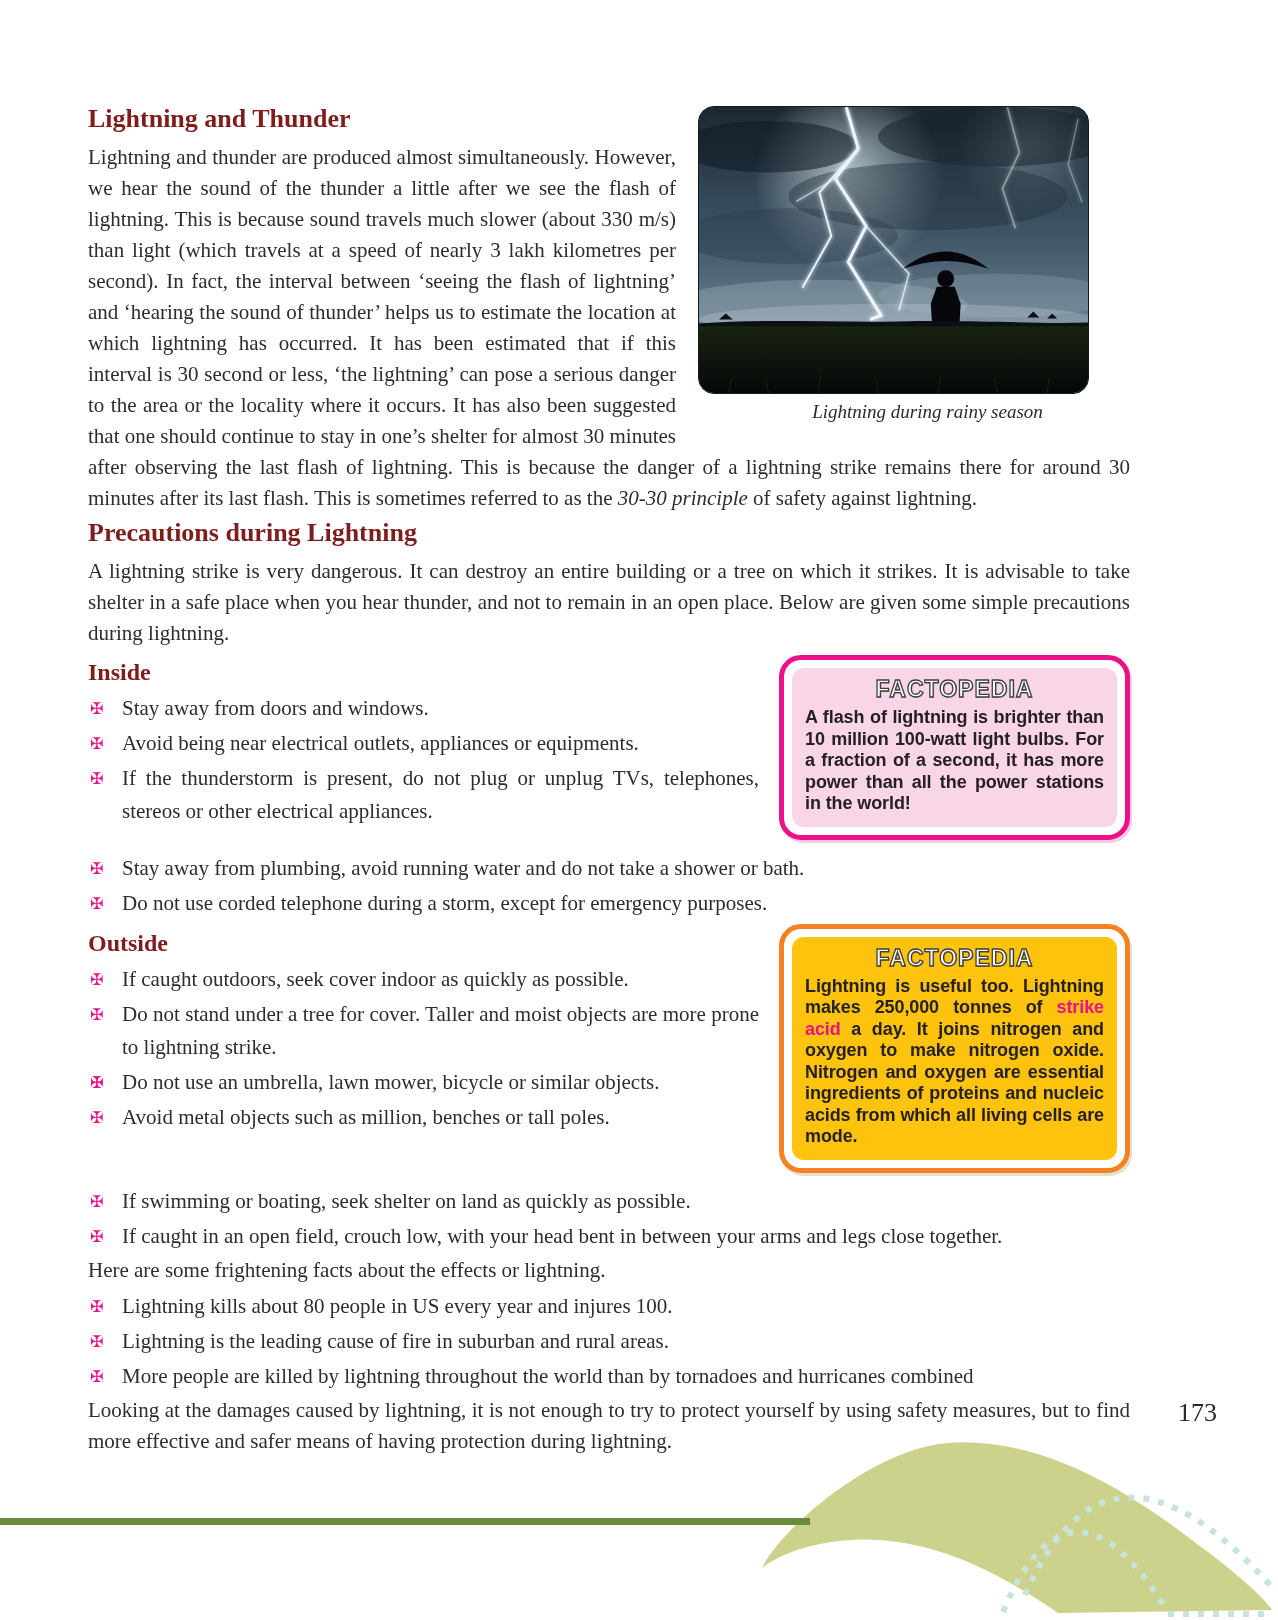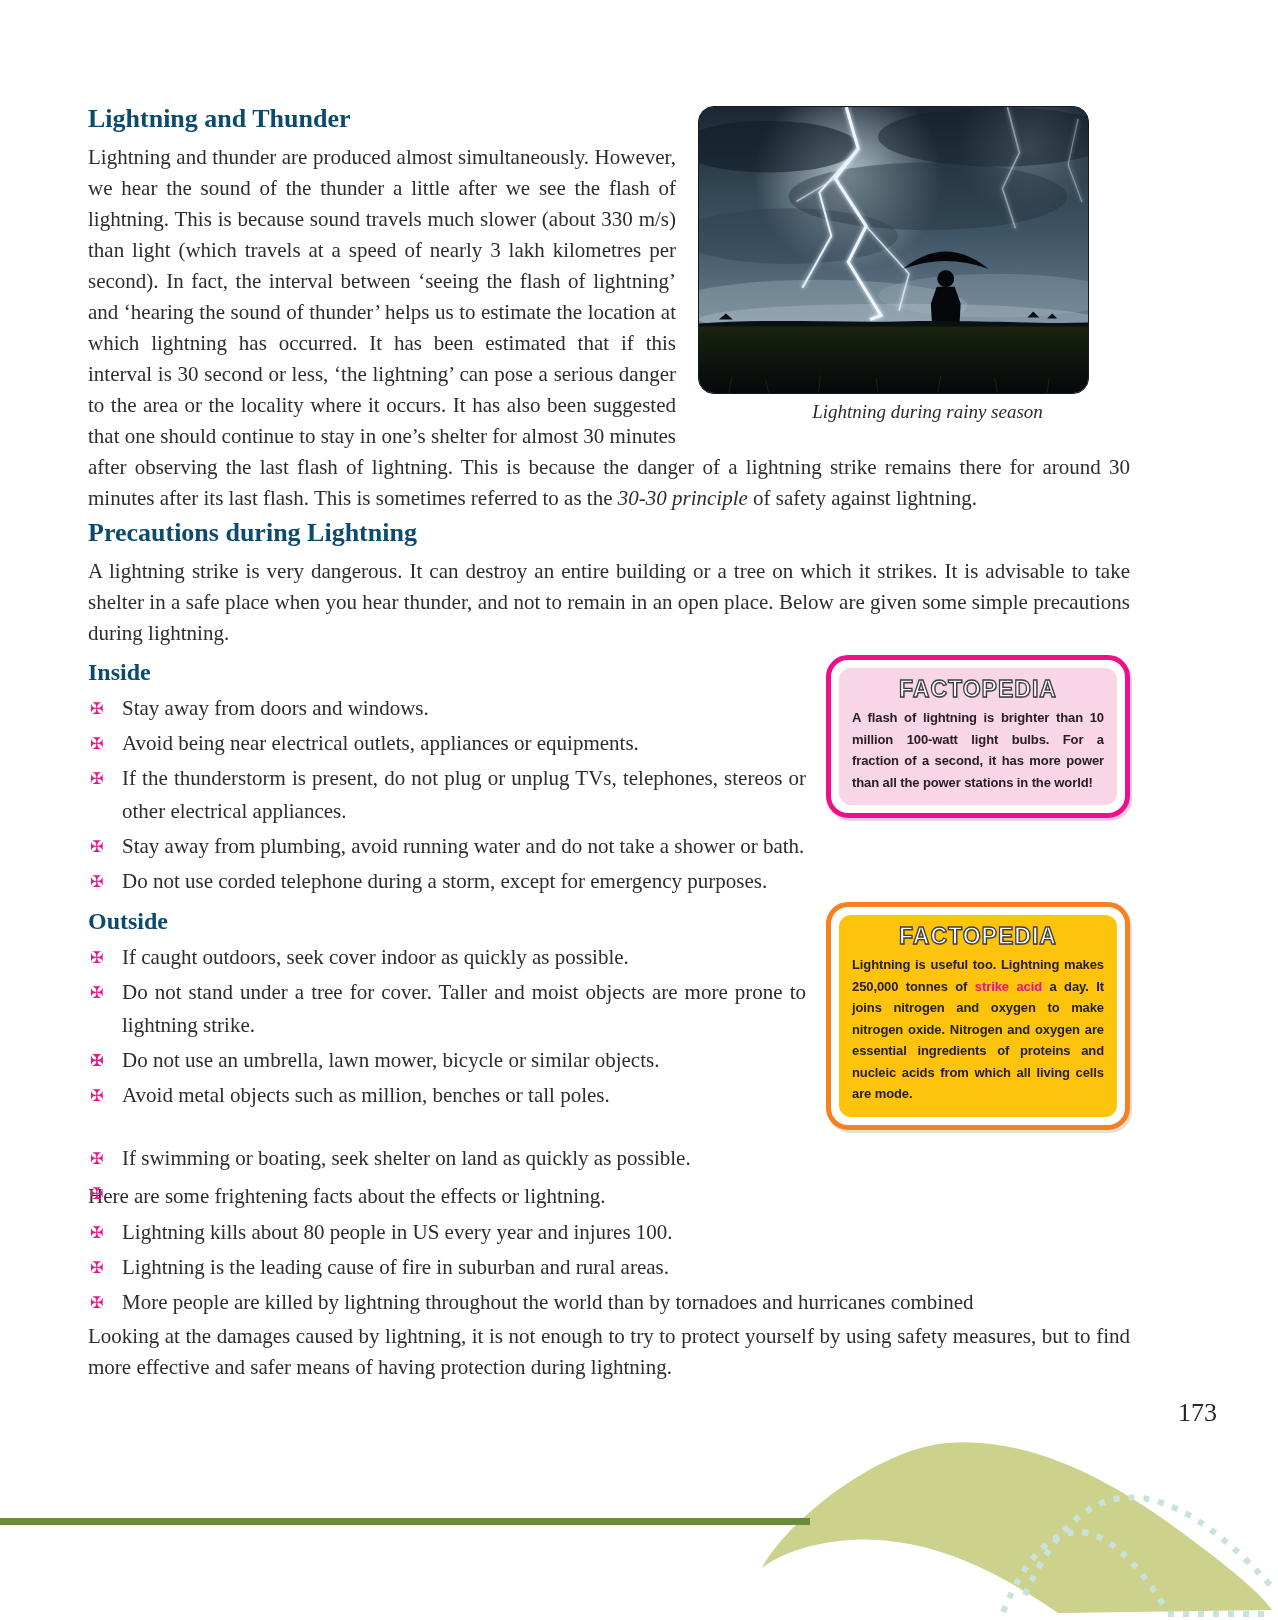--- a/index.html
+++ b/index.html
@@ -2,50 +2,50 @@
 <html><head>
 <meta charset="utf-8">
 <style>
   html,body{margin:0;padding:0;}
   body{
     width:1278px;height:1620px;position:relative;overflow:hidden;
     background:#ffffff;color:#2d2d2d;
     font-family:"Liberation Serif", serif;
   }
   .content{position:relative;z-index:1;padding:104px 148px 0 88px;}
-  h1,h2,h3{color:#0c4a6e;margin:0;font-weight:bold;}
+  h1,h2,h3{color:#7f1d1d;margin:0;font-weight:bold;}
   h1{font-size:26px;margin:0 0 8px;}
   h2{font-size:26px;margin:2px 0 8px;}
   h3{font-size:24px;margin:10px 0 6px;}
   p.body{font-size:21px;line-height:31px;text-align:justify;margin:0 0 4px;}
   .mt16{margin-top:14px;}
   
   .photo-fig{float:right;width:459px;margin:2px -27px 8px 22px;}
   .photo{width:391px;height:288px;border-radius:16px;overflow:hidden;display:block;
          background:#2c3e4c;border:1px solid #141a1f;box-sizing:border-box;}
   .photo svg{display:block;width:100%;height:100%;}
   .caption{font-style:italic;font-size:19px;text-align:center;margin-top:7px;color:#2b2b2b;}
   
   ul.plist{list-style:none;margin:0 0 2px;padding:0;font-size:21px;}
   ul.plist li{position:relative;padding-left:34px;line-height:33px;margin:0 0 2px;text-align:justify;}
   .cross{position:absolute;left:2px;top:0;color:#ec118c;font-family:"DejaVu Sans",sans-serif;
          font-size:16px;line-height:33px;}
   .clear-r{clear:right;}
   
-  .facto{float:right;width:304px;margin:2px 0 12px 20px;border:5px solid;border-radius:22px;
+  .facto{float:right;width:351px;margin:2px 0 12px 20px;border:5px solid;border-radius:22px;
          background:#ffffff;padding:8px;box-sizing:border-box;}
   .facto.pink{border-color:#ec1189;box-shadow:2px 3px 0 rgba(236,17,137,.22);}
   .facto.yellow{border-color:#f58122;box-shadow:2px 3px 0 rgba(120,80,0,.18);}
   .facto-inner{border-radius:12px;padding:8px 13px 12px;}
   .pink .facto-inner{background:#f9d6e7;}
   .yellow .facto-inner{background:#fdc30d;}
   .facto-title{text-align:center;font-family:"Liberation Sans",sans-serif;font-weight:bold;
          font-size:23px;color:#ffffff;-webkit-text-stroke:1.3px #3d3d3d;letter-spacing:1px;
          margin-bottom:4px;text-shadow:1px 1px 0 rgba(60,60,60,.35);}
-  .facto-text{font-family:"Liberation Sans",sans-serif;font-weight:bold;font-size:13px;
+  .facto-text{font-family:"Liberation Sans",sans-serif;font-weight:bold;font-size:18px;
          line-height:21.5px;text-align:justify;color:#262023;letter-spacing:-0.1px;}
   .nitric{color:#ec1189;}
   
   .deco{position:absolute;left:0;top:1380px;width:1278px;height:240px;z-index:0;}
   .pageno{position:absolute;left:1178px;top:1398px;font-size:26px;color:#272727;z-index:2;}
 </style>
 </head>
 <body>
 
 <div class="content">
@@ -146,21 +146,21 @@
 
   <h3>Outside</h3>
 
   <ul class="plist">
     <li><span class="cross">✠</span><span>If caught outdoors, seek cover indoor as quickly as possible.</span></li>
     <li><span class="cross">✠</span><span>Do not stand under a tree for cover. Taller and moist objects are more prone to lightning strike.</span></li>
     <li><span class="cross">✠</span></li>
     <li><span class="cross">✠</span><span>Do not use an umbrella, lawn mower, bicycle or similar objects.</span></li>
     <li><span class="cross">✠</span><span>Avoid metal objects such as million, benches or tall poles.</span></li>
     <li class="clear-r"><span class="cross">✠</span><span>If swimming or boating, seek shelter on land as quickly as possible.</span></li>
-    <li class="clear-r"><span class="cross">✠</span></li>
+    <li class="clear-r"><span class="cross">✠</span><span>If caught in an open field, crouch low, with your head bent in between your arms and legs close together.</span></li>
   </ul>
 
   <p class="body">Here are some frightening facts about the effects or lightning.</p>
 
   <ul class="plist">
     <li><span class="cross">✠</span><span>Lightning kills about 80 people in US every year and injures 100.</span></li>
     <li><span class="cross">✠</span><span>Lightning is the leading cause of fire in suburban and rural areas.</span></li>
     <li><span class="cross">✠</span><span>More people are killed by lightning throughout the world than by tornadoes and hurricanes combined</span></li>
   </ul>
 

